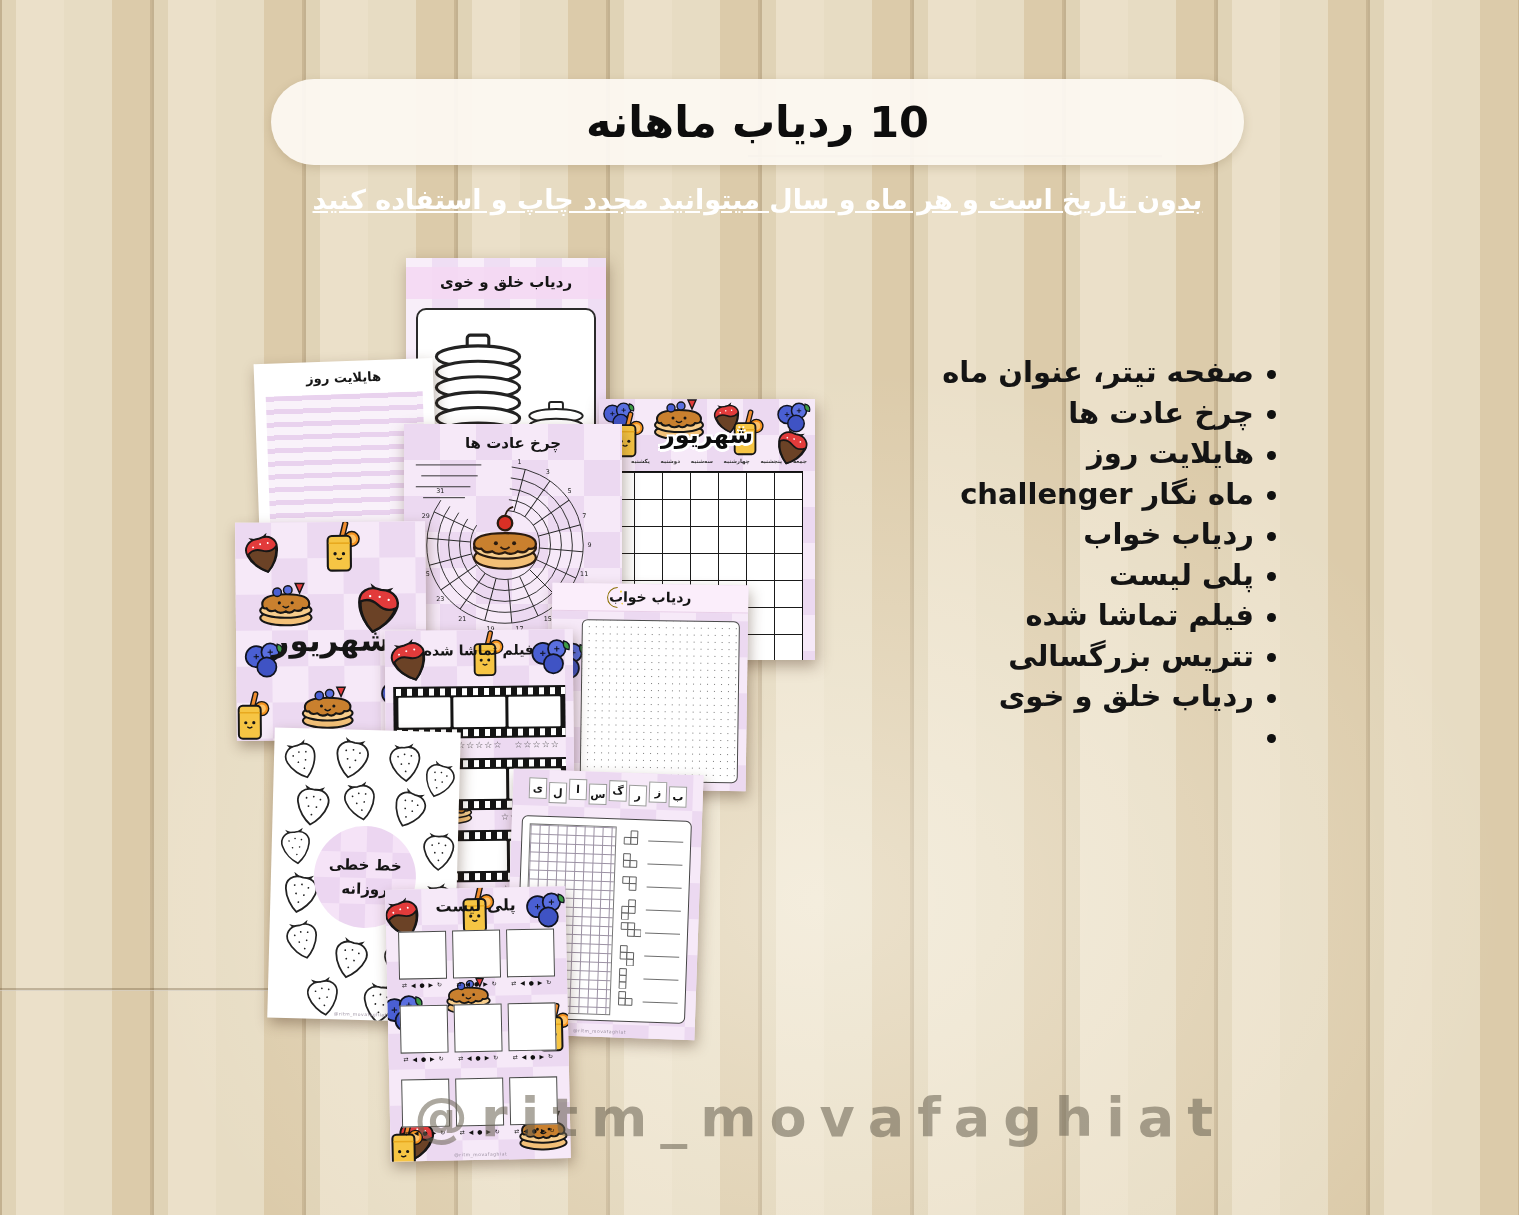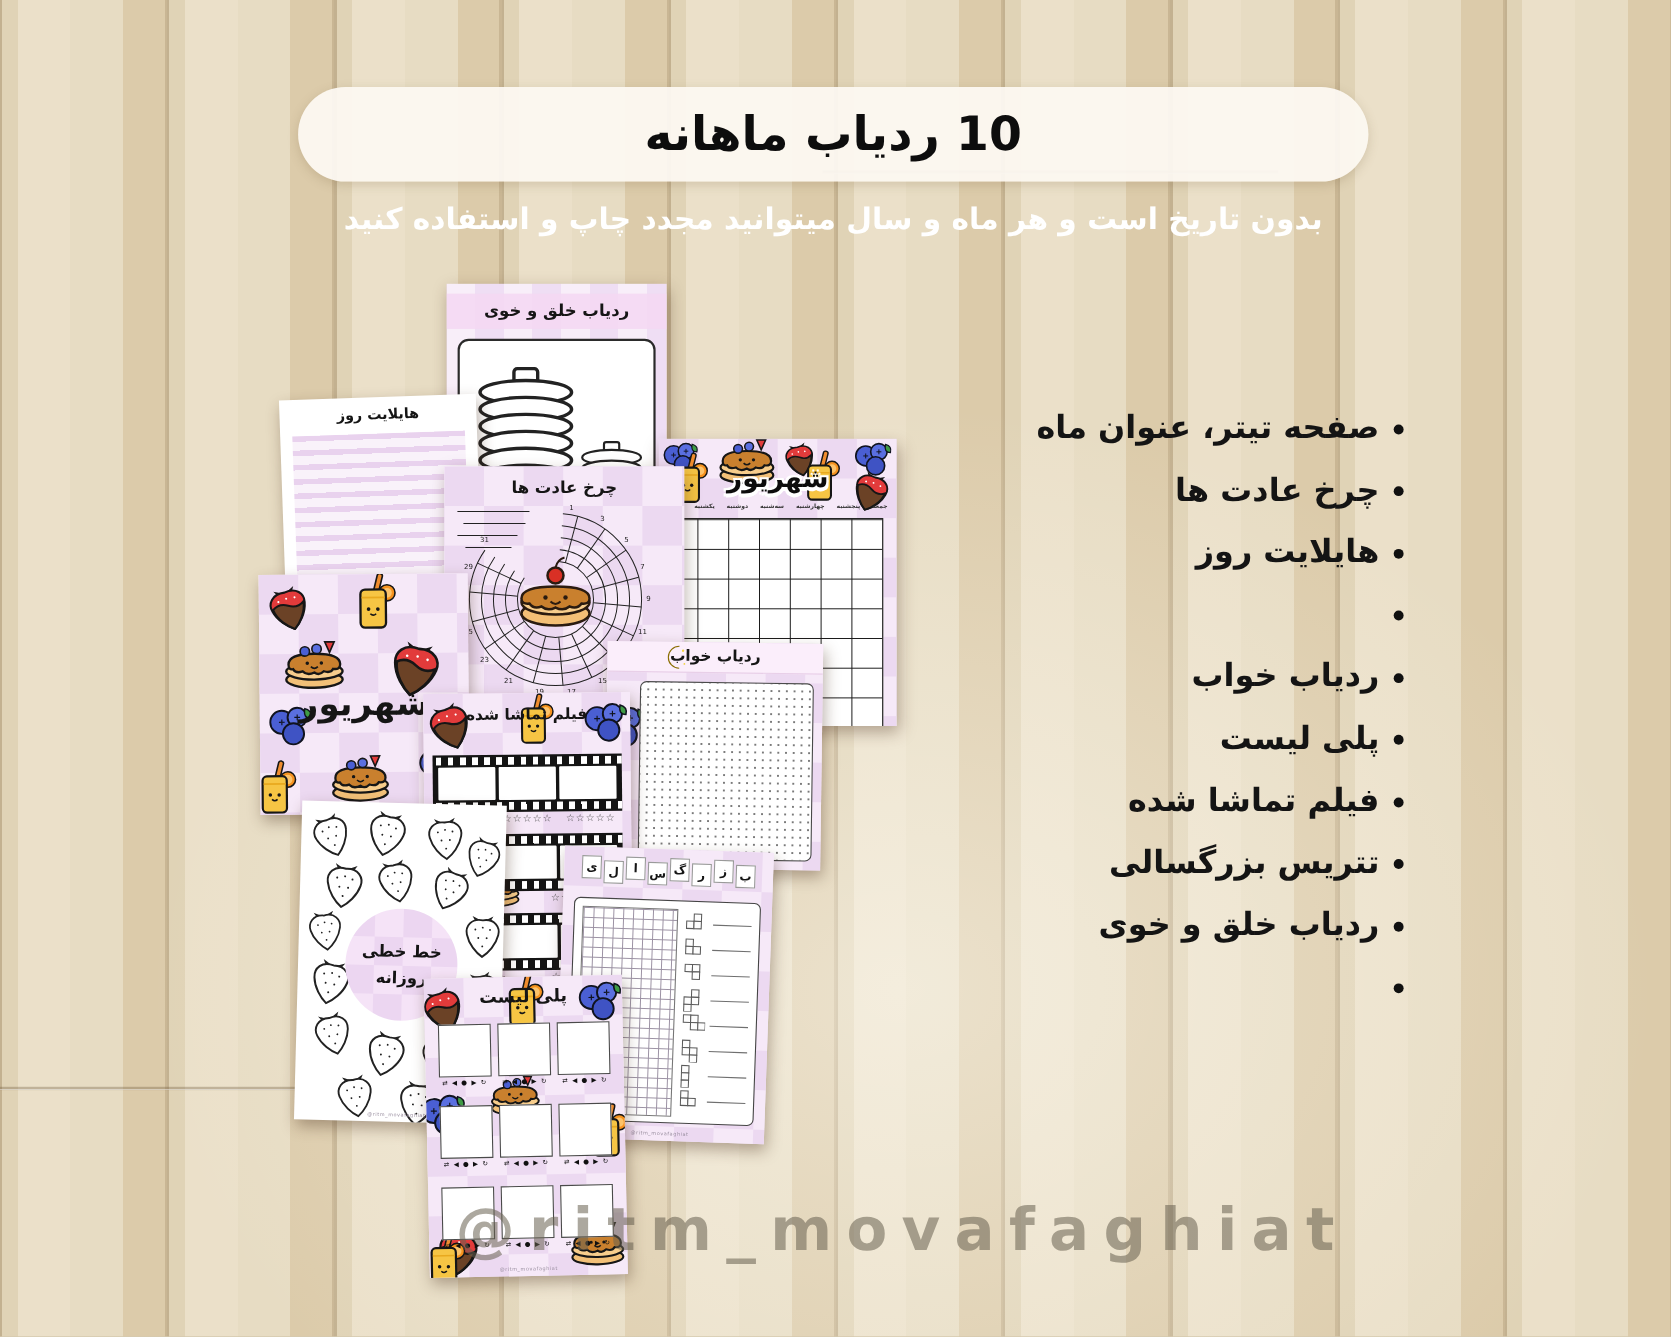--- a/index.html
+++ b/index.html
@@ -11,26 +11,26 @@
         #e7dcc3 64px 112px, #dccbaa 112px 150px, #c9b694 150px 152px),
       #e3d7bd;}
   .seam{position:absolute;height:2px;background:rgba(112,92,62,.35);border-bottom:1px solid rgba(255,255,255,.45);}
 
   
   .pill{position:absolute;left:271px;top:79px;width:973px;height:86px;border-radius:43px;
     background:rgba(252,248,241,.95);box-shadow:0 3px 10px rgba(120,95,60,.22);z-index:40;
     display:flex;align-items:center;justify-content:center;}
   .pill h1{margin:11px;font-size:43px;font-weight:700;color:#0d0d0d;direction:rtl;}
   .subtitle{position:absolute;left:271px;top:184px;width:973px;text-align:center;z-index:40;
-    font-size:27px;font-weight:700;color:#ffffff;direction:rtl;}
+    font-size:27px;font-weight:700;color:#ffffff;direction:rtl;text-decoration:underline;}
 
   
   .features{position:absolute;top:352px;right:243px;margin:0;padding:0;list-style:none;z-index:40;}
   .features li{direction:rtl;text-align:right;height:40.5px;line-height:40.5px;
-    font-size:29px;font-weight:700;color:#141414;white-space:nowrap;margin-top:16px;}
+    font-size:29px;font-weight:700;color:#141414;white-space:nowrap;}
   .features .dot{display:inline-block;width:9px;height:9px;border-radius:50%;background:#101010;
     margin-left:13px;vertical-align:middle;}
 
   
   .watermark{position:absolute;left:414px;top:1086px;z-index:30;font-size:54px;font-weight:600;
     letter-spacing:13px;color:rgba(104,96,80,.55);white-space:nowrap;}
 
   
   .page{position:absolute;background:#fff;overflow:hidden;box-shadow:2px 6px 14px rgba(70,45,25,.38);}
   .checker{background-color:#f6e9f8;
@@ -210,21 +210,21 @@
 
   <div class="pill">
     <h1>10 ردیاب ماهانه</h1>
   </div>
   <div class="subtitle">بدون تاریخ است و هر ماه و سال میتوانید مجدد چاپ و استفاده کنید</div>
 
   <ul class="features">
     <li><span class="dot"></span><span>صفحه تیتر، عنوان ماه</span></li>
     <li><span class="dot"></span><span>چرخ عادت ها</span></li>
     <li><span class="dot"></span><span>هایلایت روز</span></li>
-    <li><span class="dot"></span></li>
+    <li><span class="dot"></span><span>ماه نگار challenger</span></li>
     <li><span class="dot"></span><span>ردیاب خواب</span></li>
     <li><span class="dot"></span><span>پلی لیست</span></li>
     <li><span class="dot"></span><span>فیلم تماشا شده</span></li>
     <li><span class="dot"></span><span>تتریس بزرگسالی</span></li>
     <li><span class="dot"></span><span>ردیاب خلق و خوی</span></li>
     <li><span class="dot"></span></li>
   </ul>
 
   <div class="page" id="page-mood">
     <div class="band"></div>

